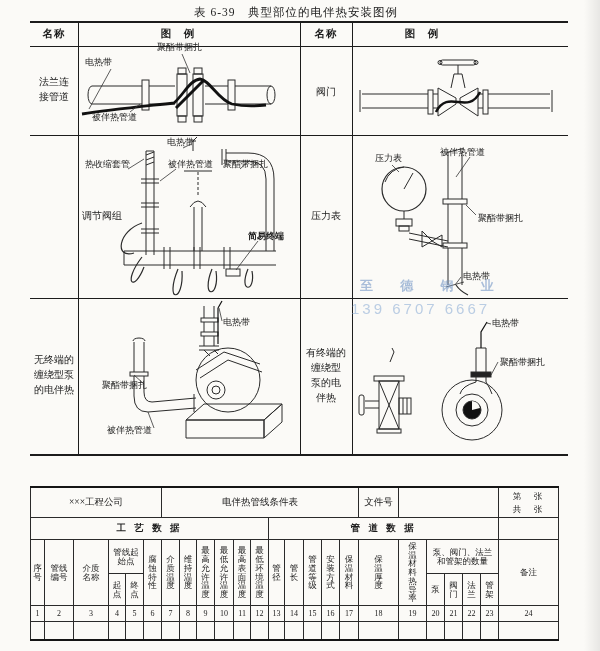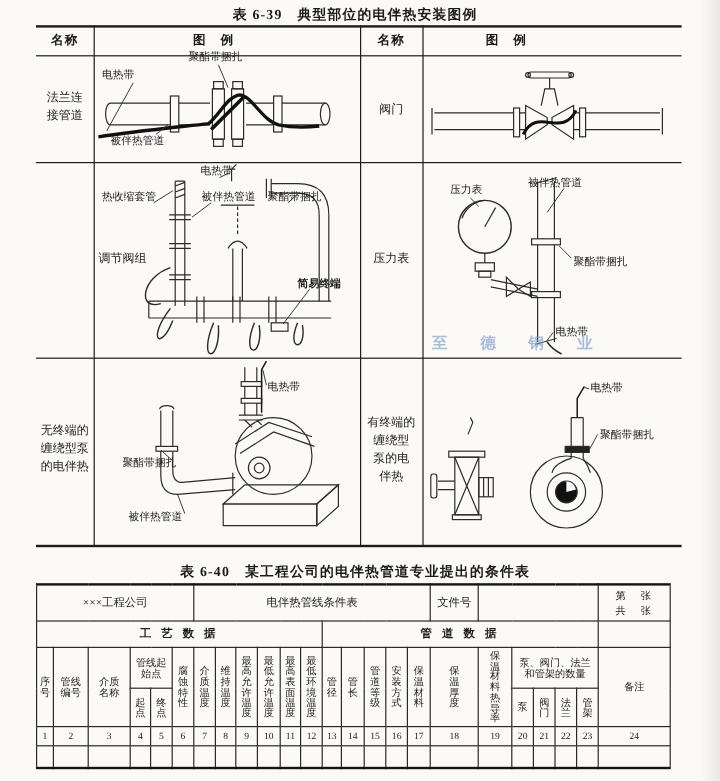--- a/index.html
+++ b/index.html
@@ -1,21 +1,21 @@
 <!DOCTYPE html>
 <html><head>
 <meta charset="utf-8">
 <style>
   html,body{margin:0;padding:0;}
   #page{position:relative;width:600px;height:651px;background:#fbfaf7;overflow:hidden;
         font-family:"Liberation Serif","DejaVu Serif",serif;color:#1b1b1b;}
   .shade{position:absolute;right:0;top:0;width:16px;height:100%;
          background:linear-gradient(to right,rgba(0,0,0,0),rgba(0,0,0,0.08));}
   .hl,.vl{position:absolute;background:#1c1c1c;}
-  .title{position:absolute;left:0;width:592px;text-align:center;font-weight:bold;
+  .title{position:absolute;left:0;width:592px;text-align:center;font-weight:normal;
          font-size:11.5px;letter-spacing:1px;}
   .hdr{position:absolute;text-align:center;font-size:10.5px;font-weight:bold;letter-spacing:1px;}
   .ncell{position:absolute;text-align:center;font-size:10px;line-height:15px;white-space:pre-line;}
   .diag{position:absolute;}
   .diag svg{position:absolute;left:0;top:0;}
   .dlabel{position:absolute;font-size:9px;line-height:10px;white-space:nowrap;z-index:3;}
   .wm{position:absolute;z-index:4;pointer-events:none;}
   .wm1{left:360px;top:277px;font-size:13px;font-weight:bold;letter-spacing:12px;color:rgba(118,152,198,.62);}
   .wm2{left:351px;top:300px;font-size:15px;letter-spacing:3px;color:rgba(133,168,212,.55);
        font-family:"Liberation Sans",sans-serif;}
@@ -242,22 +242,22 @@
       <g stroke="#333" stroke-width="0.8" fill="none">
         <path d="M139,26 L135,25"></path>
           <path d="M146,64 L139,77"></path>
       </g>
     </svg>
     <span class="dlabel" style="left:140px;top:20px;">电热带</span>
     <span class="dlabel" style="left:148px;top:59px;">聚酯带捆扎</span>
   </div>
 
   <div class="wm wm1">至 德 钢 业</div>
-
-  <div class="title" style="top:469px;">表 6-40　某工程公司的电伴热管道专业提出的条件表</div>
+  <div class="wm wm2">139 6707 6667</div>
+
 
   <div class="t40">
     <table>
       <colgroup>
         <col style="width:14px">
           <col style="width:29px">
           <col style="width:35px">
           <col style="width:17px">
         <col style="width:18px">
           <col style="width:18px">

